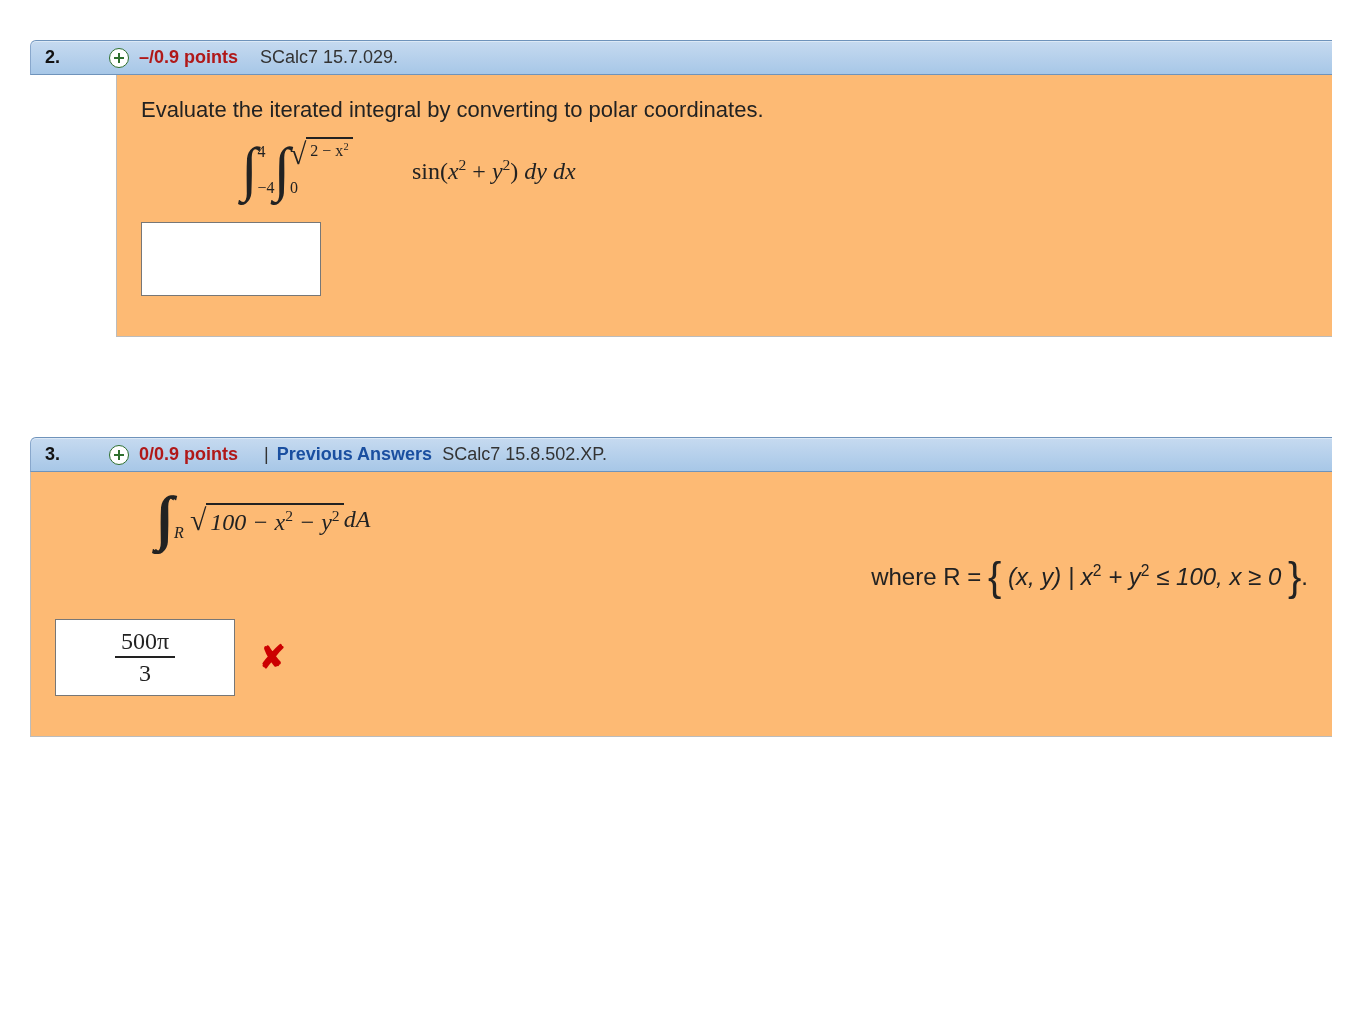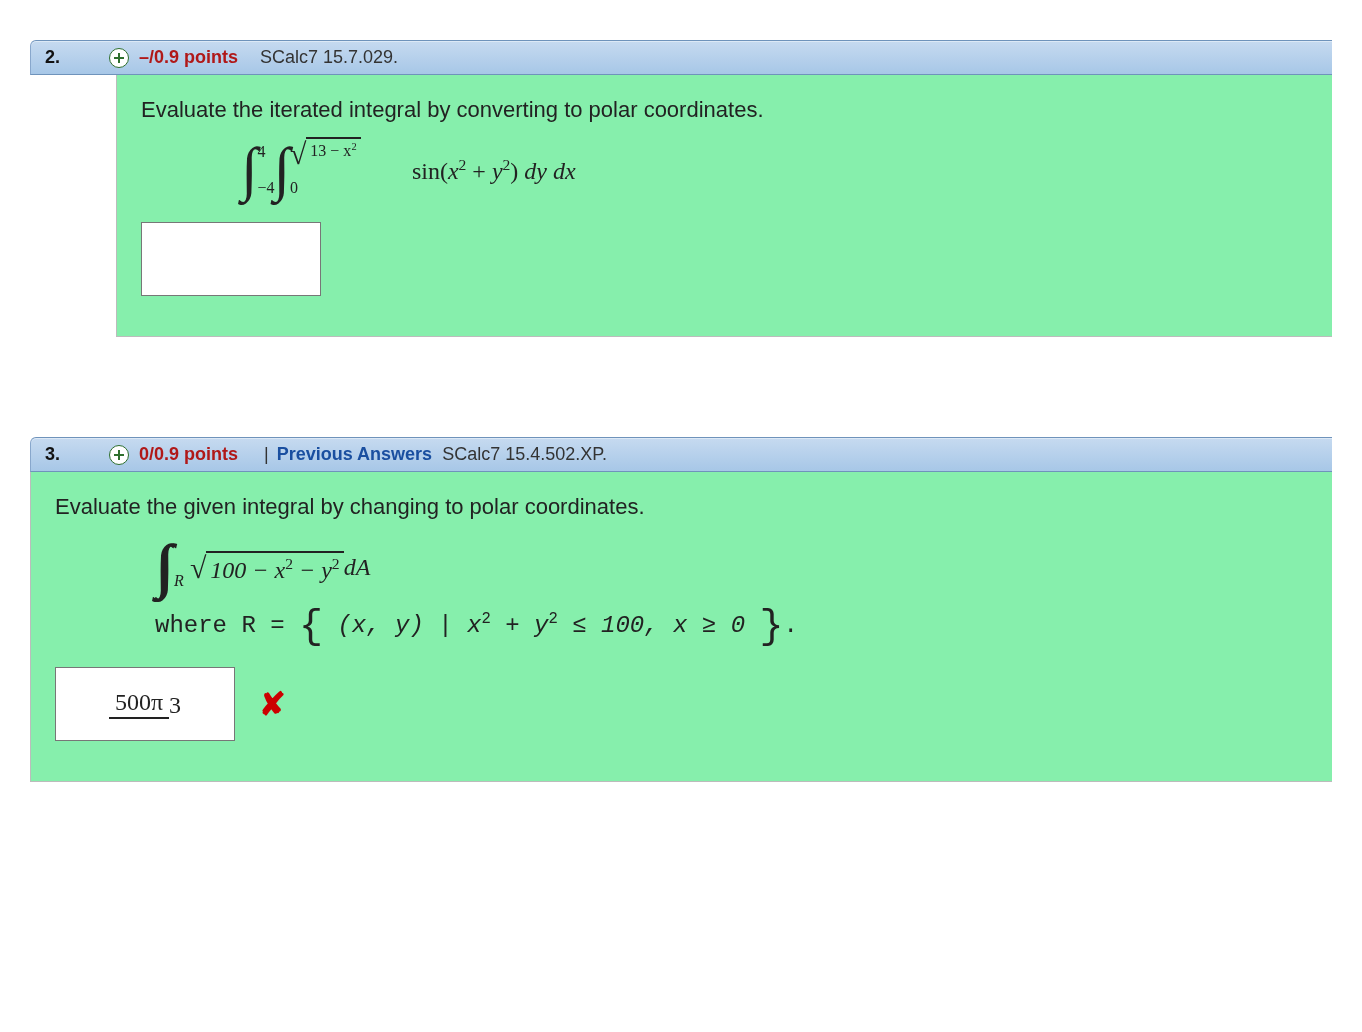--- a/index.html
+++ b/index.html
@@ -72,21 +72,21 @@
     font-weight: bold;
   }
   .refcode {
     color: #333;
     margin-left: 4px;
   }
   .qbody {
     border-left: 1px solid #bcbcbc;
     border-bottom: 1px solid #bcbcbc;
     padding: 22px 24px 40px 24px;
-    background: #86efac;
+    background: #fdba74;
   }
   .qbody.indent {
     margin-left: 86px;
   }
   .prompt {
     font-size: 22px;
     color: #222;
     margin-bottom: 22px;
   }
   .math {
@@ -138,41 +138,42 @@
     min-height: 56px;
     padding: 8px 14px;
     display: flex;
     align-items: center;
     justify-content: center;
     font-family: "Georgia","Times New Roman", serif;
     font-size: 24px;
     background: #fff;
   }
   .frac {
-    display: inline-flex; flex-direction: row; align-items: center; line-height: 1.1;
+    display: inline-flex; flex-direction: column; align-items: center; line-height: 1.1;
   }
   .frac .num { border-bottom: 2px solid #222; padding: 0 6px 2px 6px; }
   .frac .den { padding-top: 2px; }
   .xmark {
     color: #cc0000;
     font-weight: bold;
     font-size: 32px;
     margin-left: 24px;
   }
   .dbl-int {
     position: relative; display: inline-block; margin-right: 6px;
   }
   .dbl-int .sub-r {
     position: absolute; bottom: 2px; left: 100%; font-size: 16px;
   }
   .where {
-    font-family: Liberation Mono, monospace;
+    font-family: Liberation Sans, sans-serif;
     font-size: 24px;
     margin-left: 100px;
     margin-top: 18px;
+    text-align: right;
   }
   .brace { font-size: 40px; font-style: normal; line-height: 0; position: relative; top: 6px; }
   .nowrap { white-space: nowrap; }
 </style>
 </head>
 <body>
 
 <div class="canvas">
 
   <div class="question">
@@ -191,21 +192,21 @@
           <span class="limit-top">4</span>
           <span class="limit-bot">−4</span>
         </span>
         <span style="width:14px;display:inline-block"></span>
         <span class="int-outer">
           <span class="intsym">∫</span>
           <span class="limit-top" style="top:-8px;">
             <span class="sqrt nowrap">
               <span class="sqrt-sym">√</span>
               <span class="sqrt-body">
-                <span>13 − x</span><span class="sup">2</span>
+                <span>2 − x</span><span class="sup">2</span>
               </span>
             </span>
           </span>
           <span class="limit-bot">0</span>
         </span>
         <span style="width:120px;display:inline-block"></span>
         <span class="nowrap">
           <span class="upright">sin(</span><span>x</span><span class="sup">2</span><span class="upright"> + </span><span>y</span><span class="sup">2</span><span class="upright">)</span><span> dy dx</span>
         </span>
       </div>
@@ -216,24 +217,23 @@
     </div>
   </div>
 
   <div class="question">
     <div class="qheader">
       <span class="qnum">3.</span>
       <span class="expand-icon"></span>
       <span class="points">0/0.9 points</span>
       <span class="sep">|</span>
       <span class="prev-link">Previous Answers</span>
-      <span class="refcode" style="margin-left:10px">SCalc7 15.4.502.XP.</span>
+      <span class="refcode" style="margin-left:10px">SCalc7 15.8.502.XP.</span>
     </div>
     <div class="qbody">
-      <div class="prompt">Evaluate the given integral by changing to polar coordinates.</div>
 
       <div class="math">
         <span class="dbl-int">
           <span class="intsym">∫</span><span class="intsym" style="margin-left:-14px">∫</span>
           <span class="sub-r">R</span>
         </span>
         <span style="width:10px;display:inline-block"></span>
         <span class="sqrt nowrap">
           <span class="sqrt-sym">√</span>
           <span class="sqrt-body">

